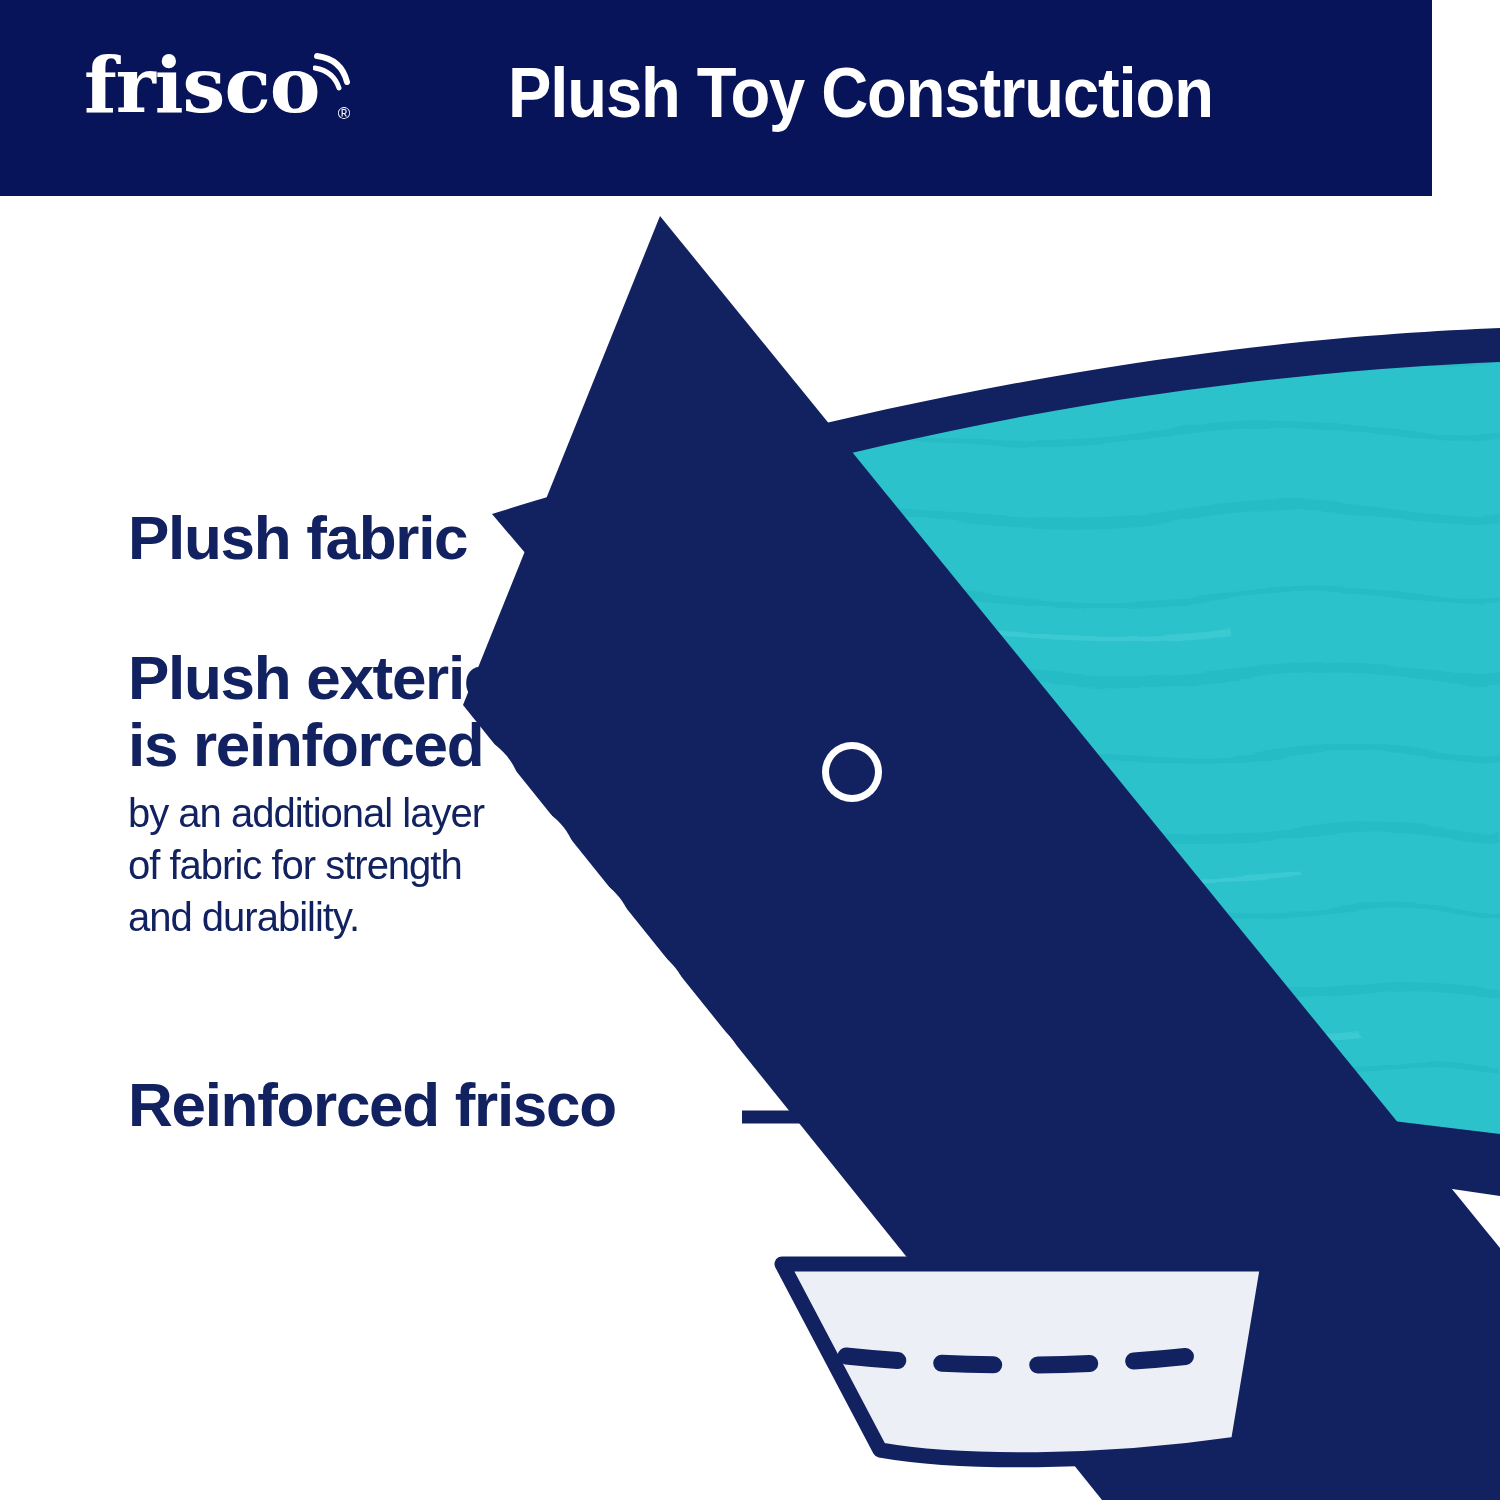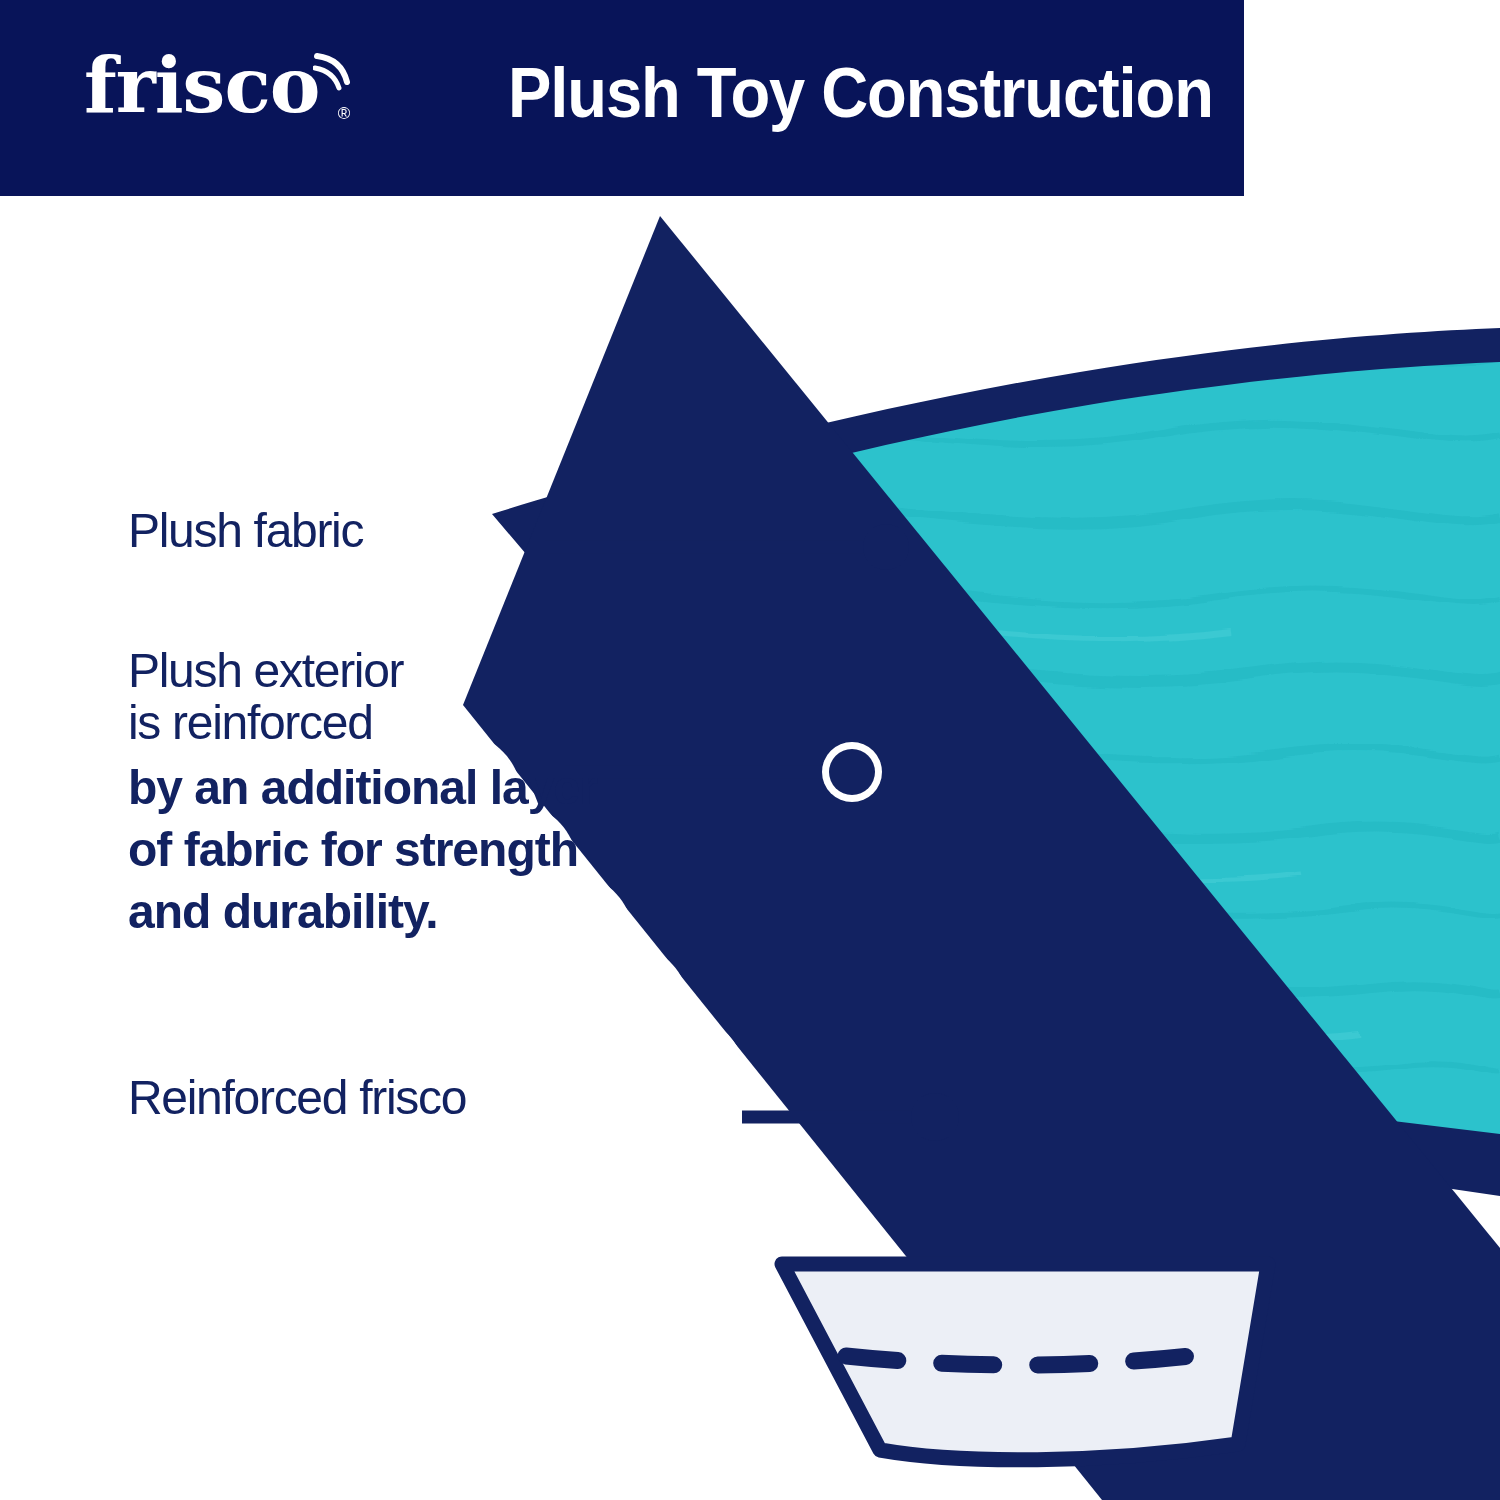--- a/index.html
+++ b/index.html
@@ -7,21 +7,21 @@
   body{
     width:1500px;height:1500px;
     background:#ffffff;
     font-family:"Liberation Sans","DejaVu Sans",sans-serif;
     overflow:hidden;
     position:relative;
   }
 
   
   #header-bar{
-    position:absolute;left:0;top:0;width:1244px;height:196px;
+    position:absolute;left:0;top:0;width:1432px;height:196px;
     background:#081459;
   }
   #brand-logo{
     position:absolute;left:84px;top:48px;
     color:#ffffff;
     font-family:"DejaVu Serif","Liberation Serif",serif;
     font-size:76px;
     font-weight:700;
     letter-spacing:-1px;
     line-height:1;
@@ -49,25 +49,25 @@
 
   
   #illustration{
     position:absolute;left:0;top:196px;width:1500px;height:1304px;
   }
   #illustration svg{display:block;width:1500px;height:1304px;}
 
   
   .callout{position:absolute;color:#122261;}
   .callout .head{
-    font-size:48px;font-weight:400;line-height:1.08;
+    font-size:62px;font-weight:700;line-height:1.08;
     letter-spacing:-1.3px;white-space:nowrap;
   }
   .callout .body{
-    font-size:48px;font-weight:700;line-height:1.30;
+    font-size:40px;font-weight:400;line-height:1.30;
     letter-spacing:-1px;margin-top:8px;white-space:nowrap;
   }
 
   #callout-plush-fabric{left:128px;top:505px;}
   #callout-plush-exterior{left:128px;top:645px;}
   #callout-reinforced-seams{left:128px;top:1072px;}
 </style>
 </head>
 <body>
 

